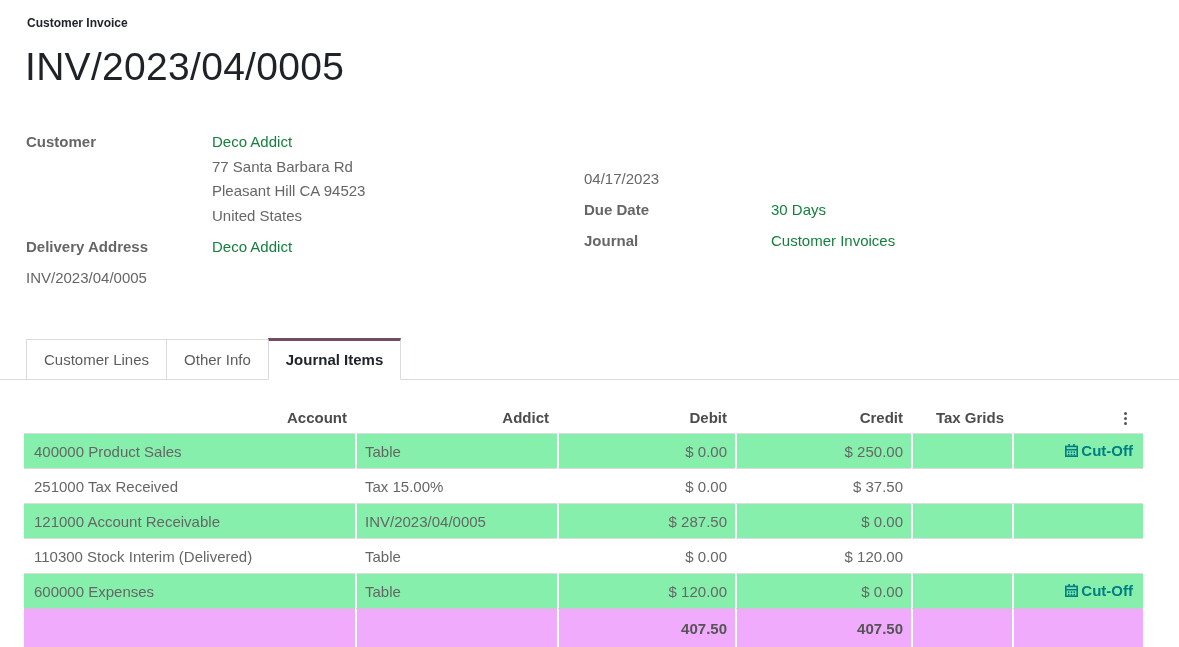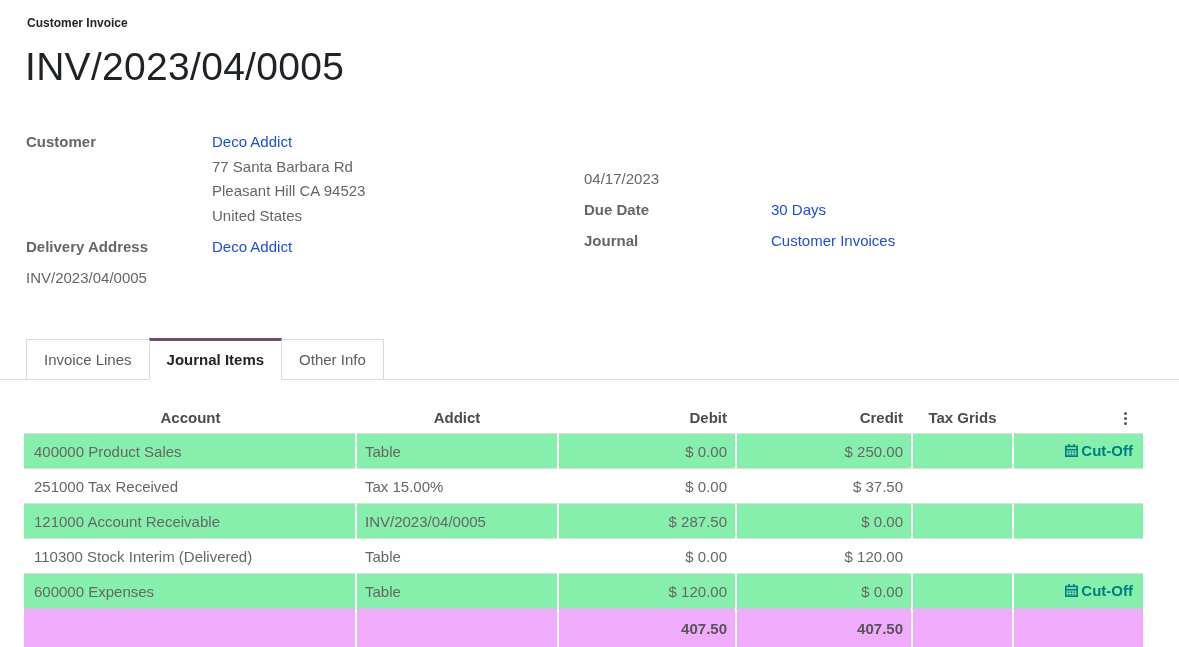--- a/index.html
+++ b/index.html
@@ -37,21 +37,21 @@
   .field-label {
     font-weight: bold;
     color: #666666;
     line-height: 24px;
     flex: 0 0 186px;
   }
   .fields-right .field-label { flex: 0 0 187px; }
   .field-value { line-height: 24px; color: #666666; }
   .field-value .line { line-height: 24.5px; }
   a.link, .link {
-    color: #1d4ed8;
+    color: #15803d;
     text-decoration: none;
     cursor: pointer;
   }
   
   .tabs {
     display: flex;
     align-items: flex-end;
     margin-top: 41px;
     padding-left: 26px;
     border-bottom: 1px solid #d9dbdf;
@@ -84,21 +84,21 @@
     margin: 22px 24px 0 24px;
     width: 1119px;
     table-layout: fixed;
     border-collapse: separate;
     border-spacing: 0;
     font-size: 15px;
   }
   th {
     font-weight: bold;
     color: #4c4c4c;
-    text-align: center;
+    text-align: right;
     height: 31px;
     padding: 0 8px;
     vertical-align: middle;
     white-space: nowrap;
   }
   td {
     height: 35px;
     padding: 0 8px;
     vertical-align: middle;
     color: #666666;
@@ -180,23 +180,23 @@
       <div class="field-value"><a class="link">30 Days</a></div>
     </div>
     <div class="field-row">
       <div class="field-label">Journal</div>
       <div class="field-value"><a class="link">Customer Invoices</a></div>
     </div>
   </div>
 </div>
 
 <div class="tabs">
-  <div class="tab">Invoice Lines</div>
+  <div class="tab">Customer Lines</div>
+  <div class="tab">Other Info</div>
   <div class="tab active">Journal Items</div>
-  <div class="tab">Other Info</div>
 </div>
 
 <table class="journal-items">
   <colgroup>
     <col style="width:331px">
       <col style="width:202px">
       <col style="width:178px">
     <col style="width:176px">
       <col style="width:101px">
       <col style="width:131px">

